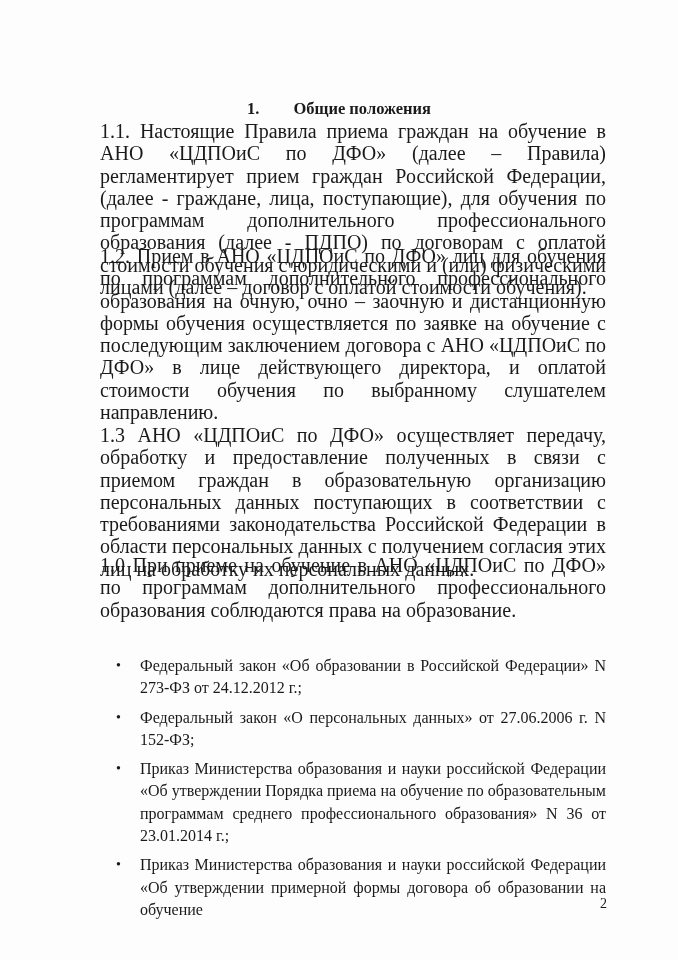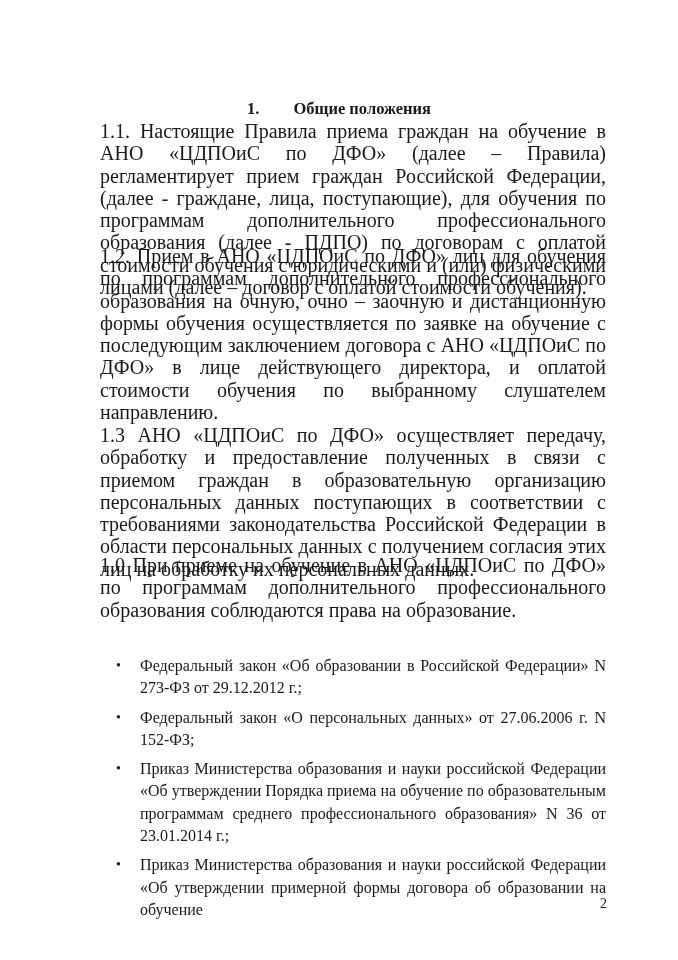--- a/index.html
+++ b/index.html
@@ -41,21 +41,21 @@
   </div>
 
   <p class="para p11">1.1. Настоящие Правила приема граждан на обучение в АНО «ЦДПОиС по ДФО» (далее – Правила) регламентирует прием граждан Российской Федерации, (далее - граждане, лица, поступающие), для обучения по программам дополнительного профессионального образования (далее - ПДПО) по договорам с оплатой стоимости обучения с юридическими и (или) физическими лицами (далее – договор с оплатой стоимости обучения).</p>
   <p class="para p12">1.2. Прием в АНО «ЦДПОиС по ДФО» лиц для обучения по программам дополнительного профессионального образования на очную, очно – заочную и дистанционную формы обучения осуществляется по заявке на обучение с последующим заключением договора с АНО «ЦДПОиС по ДФО» в лице действующего директора, и оплатой стоимости обучения по выбранному слушателем направлению.</p>
   <p class="para p13">1.3 АНО «ЦДПОиС по ДФО» осуществляет передачу, обработку и предоставление полученных в связи с приемом граждан в образовательную организацию персональных данных поступающих в соответствии с требованиями законодательства Российской Федерации в области персональных данных с получением согласия этих лиц на обработку их персональных данных.</p>
   <p class="para p14">1.0 При приеме на обучение в АНО «ЦДПОиС по ДФО» по программам дополнительного профессионального образования соблюдаются права на образование.</p>
 
   <ul class="list">
     <li>
       <span class="bullet">•</span>
-      <span>Федеральный закон «Об образовании в Российской Федерации» N 273-ФЗ от 29.12.2012 г.;</span>
+      <span>Федеральный закон «Об образовании в Российской Федерации» N 273-ФЗ от 24.12.2012 г.;</span>
     </li>
     <li>
       <span class="bullet">•</span>
       <span>Федеральный закон «О персональных данных» от 27.06.2006 г. N 152-ФЗ;</span>
     </li>
     <li>
       <span class="bullet">•</span>
       <span>Приказ Министерства образования и науки российской Федерации «Об утверждении Порядка приема на обучение по образовательным программам среднего профессионального образования» N 36 от 23.01.2014 г.;</span>
     </li>
     <li>

